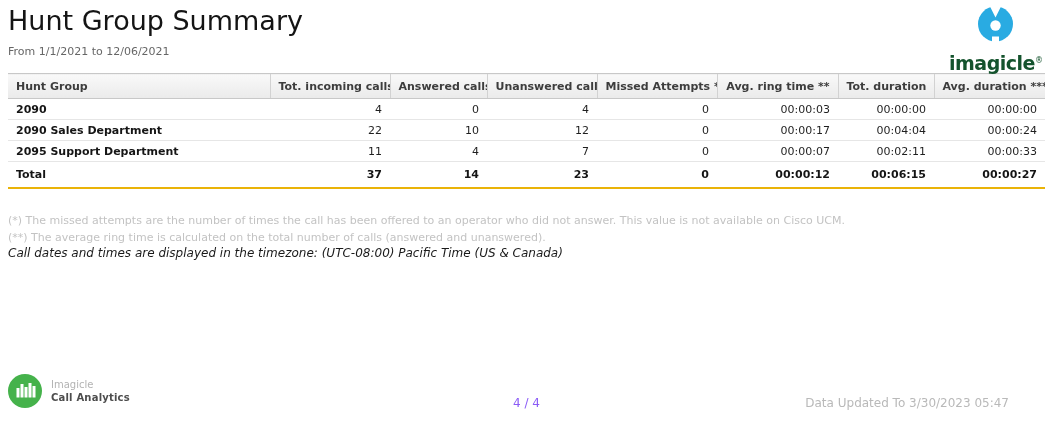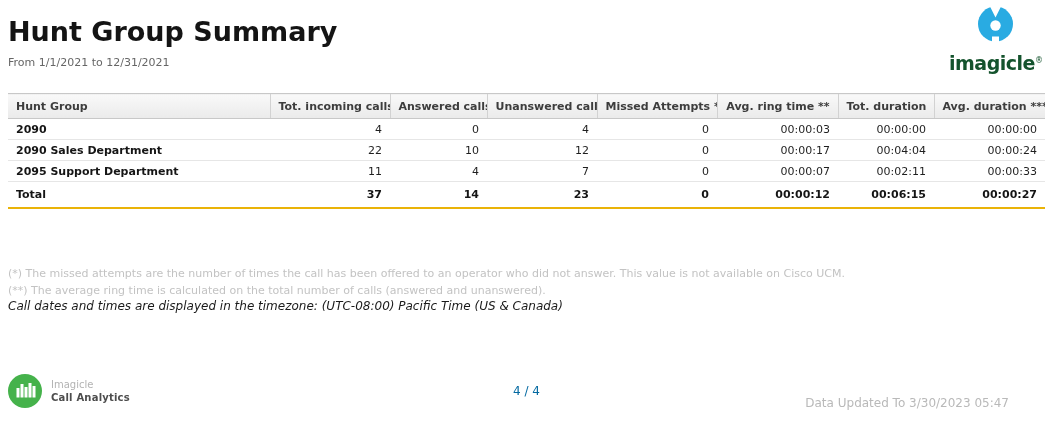--- a/index.html
+++ b/index.html
@@ -13,23 +13,23 @@
     width: 1053px;
     height: 422px;
     background: #ffffff;
     overflow: hidden;
   }
   .content { padding: 0 8px; }
 
   
   h1.title {
     margin: 0;
-    padding-top: 16px;
+    padding-top: 5px;
     font-size: 27px;
-    font-weight: 700;
+    font-weight: 400;
     color: #141414;
   }
   .subtitle {
     margin-top: 9px;
     font-size: 11px;
     color: #666666;
   }
   .brand {
     position: absolute;
     top: 5px;
@@ -43,21 +43,21 @@
     font-size: 19px;
     font-weight: 600;
     color: #14532d;
     letter-spacing: -0.5px;
     line-height: 20px;
   }
   .brand-name .reg { font-size: 8px; vertical-align: super; font-weight: 400; }
 
   
   table.report {
-    margin-top: 24px;
+    margin-top: 15px;
     border-collapse: collapse;
     table-layout: fixed;
     width: 1037px;
     font-size: 11px;
   }
   table.report th {
     background: linear-gradient(#f9f9f9, #eaeaea);
     border-top: 1px solid #c8c8c8;
     border-bottom: 1px solid #c8c8c8;
     color: #3d3d3d;
@@ -81,21 +81,21 @@
   table.report tr.total td {
     font-weight: 700;
     color: #151515;
     border-top: 1px solid #cfcfcf;
     border-bottom: 2px solid #eab308;
     padding: 6px 8px 6px 8px;
   }
 
   
   .footnotes {
-    margin-top: 56px;
+    margin-top: 23px;
     font-size: 11px;
     color: #c3c3c3;
     line-height: 17px;
   }
   .tz-note {
     font-style: italic;
     font-size: 12px;
     color: #1a1a1a;
   }
 
@@ -107,41 +107,41 @@
     top: 374px;
     height: 42px;
   }
   .footer-brand { display: flex; align-items: center; gap: 9px; }
   .fb-text { line-height: 1; }
   .fb-top { font-size: 10px; color: #b3b3b3; margin-bottom: 3px; }
   .fb-bottom { font-size: 10px; font-weight: 700; color: #4d4d4d; letter-spacing: 0.2px; }
   .page-num {
     position: absolute;
     left: 0; right: 0;
-    top: 10px;
+    top: 22px;
     text-align: center;
     font-size: 12px;
-    color: #0369a1;
+    color: #8b5cf6;
   }
   .updated {
     position: absolute;
     right: 36px;
     top: 22px;
     font-size: 12px;
     color: #b9b9b9;
   }
 </style>
 </head>
 <body>
 
 <div class="page">
   <div class="content">
 
     <h1 class="title">Hunt Group Summary</h1>
-    <div class="subtitle">From 1/1/2021 to 12/31/2021</div>
+    <div class="subtitle">From 1/1/2021 to 12/06/2021</div>
 
     <div class="brand">
       <svg width="37" height="38" viewBox="0 0 37 38">
         <circle cx="18.5" cy="19" r="17.5" fill="#29abe2"></circle>
         <path d="M12.5 0.5 L18.5 12.5 L24.5 0.5 Z" fill="#ffffff"></path>
         <circle cx="18.5" cy="20.5" r="5.2" fill="#ffffff"></circle>
         <rect x="15" y="31.5" width="7" height="7" fill="#ffffff"></rect>
       </svg>
       <div class="brand-name"><span>imagicle</span><span class="reg">®</span></div>
     </div>

